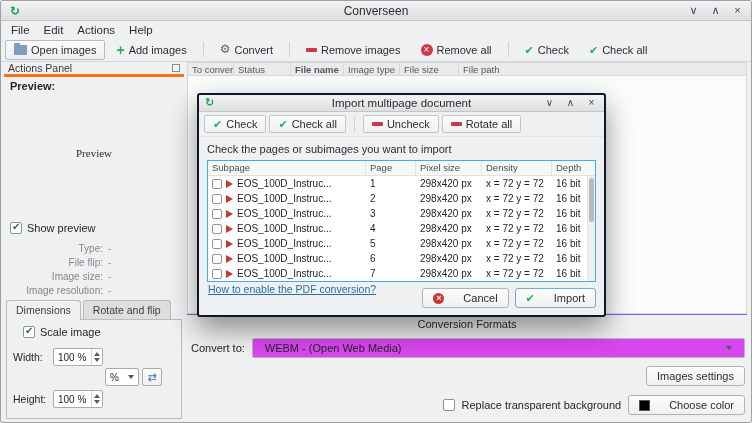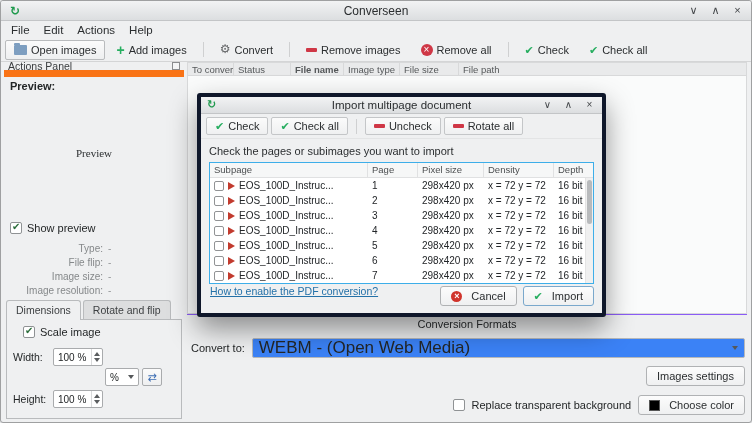--- a/index.html
+++ b/index.html
@@ -44,21 +44,21 @@
   .removeall-icon { width:12px; height:12px; border-radius:50%; background:#cf3746; color:#fff;
     font-size:10px; line-height:11px; text-align:center; }
   .removeall-icon::before { content:"×"; }
   .check-icon { color:#27ae60; font-weight:bold; font-size:11px; line-height:12px; }
   .check-icon::before { content:"✔"; }
 
   
   .dock { position:absolute; left:3px; top:61px; width:180px; bottom:3px; }
   .dock-header { position:absolute; left:0; right:0; top:0; height:15px; display:flex;
     align-items:center; justify-content:space-between; padding:0 4px; font-size:10.5px;
-    color:#3a3d3f; border-bottom:7px solid #f97316; }
+    color:#3a3d3f; border-bottom:3px solid #f97316; }
   .float-btn { width:8px; height:8px; border:1px solid #8a8c8e; background:#f4f5f6; }
   .preview-heading { position:absolute; top:18px; left:6px; font-weight:bold; font-size:11px; }
   .preview-box { position:absolute; top:32px; left:0; right:0; height:118px; display:flex;
     align-items:center; justify-content:center; color:#2b2e30;font-family:Liberation Serif, serif; }
   .show-preview { position:absolute; top:160px; left:6px; display:flex; align-items:center; gap:5px; }
   .checkbox { width:12px; height:12px; background:#fff; border:1px solid #8f9294; border-radius:2px;
     position:relative; flex:none; }
   .checkbox.checked::before { content:"✔"; position:absolute; left:1px; top:-2px; font-size:10px;
     color:#2c6e3c; font-weight:bold; }
   .info-grid { position:absolute; top:181px; left:0; right:8px; font-size:10px; }
@@ -105,32 +105,32 @@
   .ftable-head div:nth-of-type(2){ width:57px; }
   .ftable-head div:nth-of-type(3){ width:53px;font-weight:bold; }
   .ftable-head div:nth-of-type(4){ width:56px; }
   .ftable-head div:nth-of-type(5){ width:59px; }
   .ftable-head div:nth-of-type(6){ flex:1; border-right:none; }
   .ftable-body { height:238px; background:#fafbfb; border:1px solid #d8d9da; border-top:none; }
 
   .conv-section { position:absolute; left:0; right:0; top:252px; bottom:0; border-top:1px solid #8b5cf6; }
   .conv-title { text-align:center; margin-top:3px; color:#2b2e30; }
   .convert-row { display:flex; align-items:center; gap:7px; margin:8px 2px 0 4px; }
-  .format-select { flex:1; height:20px; background:#3b82f6; border:1px solid #b6b8ba; border-radius:2px;
-    display:flex; align-items:center; justify-content:space-between; padding:0 6px; font-size:17px; }
+  .format-select { flex:1; height:20px; background:#d946ef; border:1px solid #b6b8ba; border-radius:2px;
+    display:flex; align-items:center; justify-content:space-between; padding:0 12px; font-size:11px; }
   .settings-row { display:flex; justify-content:flex-end; margin:8px 2px 0 0; }
   .bg-row { display:flex; justify-content:flex-end; align-items:center; gap:7px; margin:9px 2px 0 0; }
-  .btn { display:inline-flex; align-items:center; gap:9px; height:20px; padding:0 10px;
+  .btn { display:inline-flex; align-items:center; gap:19px; height:20px; padding:0 10px;
     border:1px solid #b0b2b4; border-radius:3px; background:linear-gradient(#fcfcfc,#eff0f1);
     font-size:11px; color:#2b2e30; }
   .color-swatch { width:11px; height:11px; background:#000; border:1px solid #555; }
 
   
   .dialog { position:absolute; left:196px; top:92px; width:409px; height:224px; background:#eff0f1;
-    border:4px solid #0f172a; border-radius:3px; box-shadow:0 12px 28px rgba(0,0,0,0.42); z-index:10; }
+    border:2px solid #0f172a; border-radius:3px; box-shadow:0 12px 28px rgba(0,0,0,0.42); z-index:10; }
   .dlg-titlebar { height:17px; background:linear-gradient(#f2f3f4,#dcdee0);
     border-bottom:1px solid #c3c5c7; position:relative; display:flex; align-items:center;
     border-radius:3px 3px 0 0; }
   .dlg-icon { position:absolute; left:6px; top:1px; color:#1f9a4d; font-weight:bold; font-size:11px; }
   .dlg-icon::before { content:"↻"; }
   .dlg-title { flex:1; text-align:center; font-size:11.5px; color:#2b2e30; }
   .dlg-controls { position:absolute; right:6px; top:0; display:flex; gap:8px; }
   .dlg-controls .win-btn { height:16px; line-height:16px; font-size:10px; }
   .dlg-toolbar { display:flex; align-items:center; gap:3px; padding:3px 5px;
     border-bottom:1px solid #e3e4e5; }

